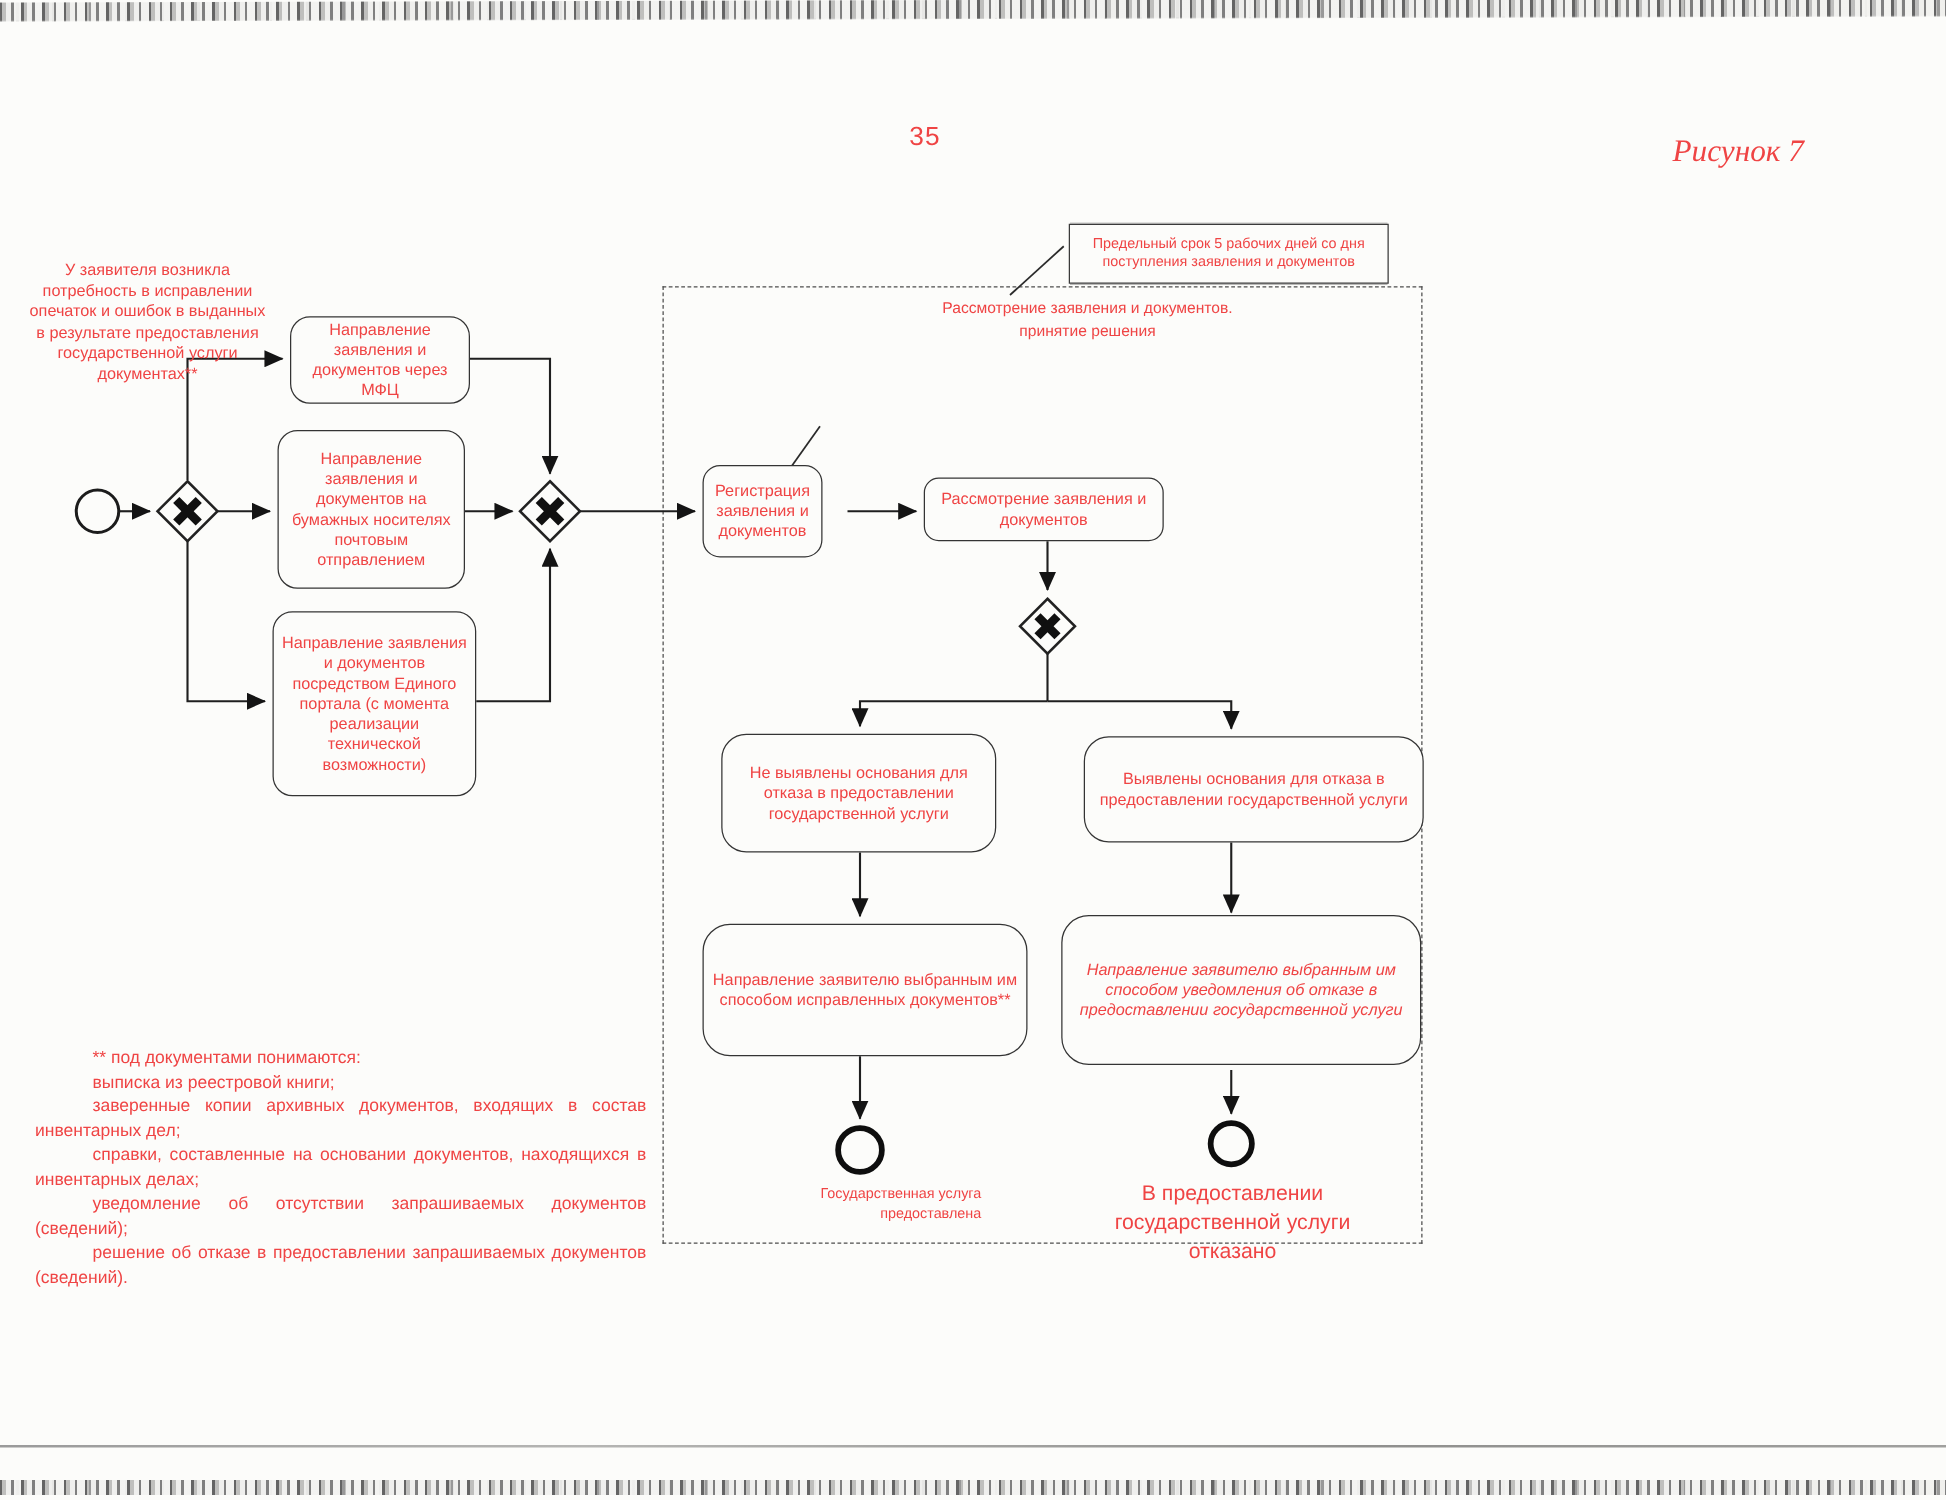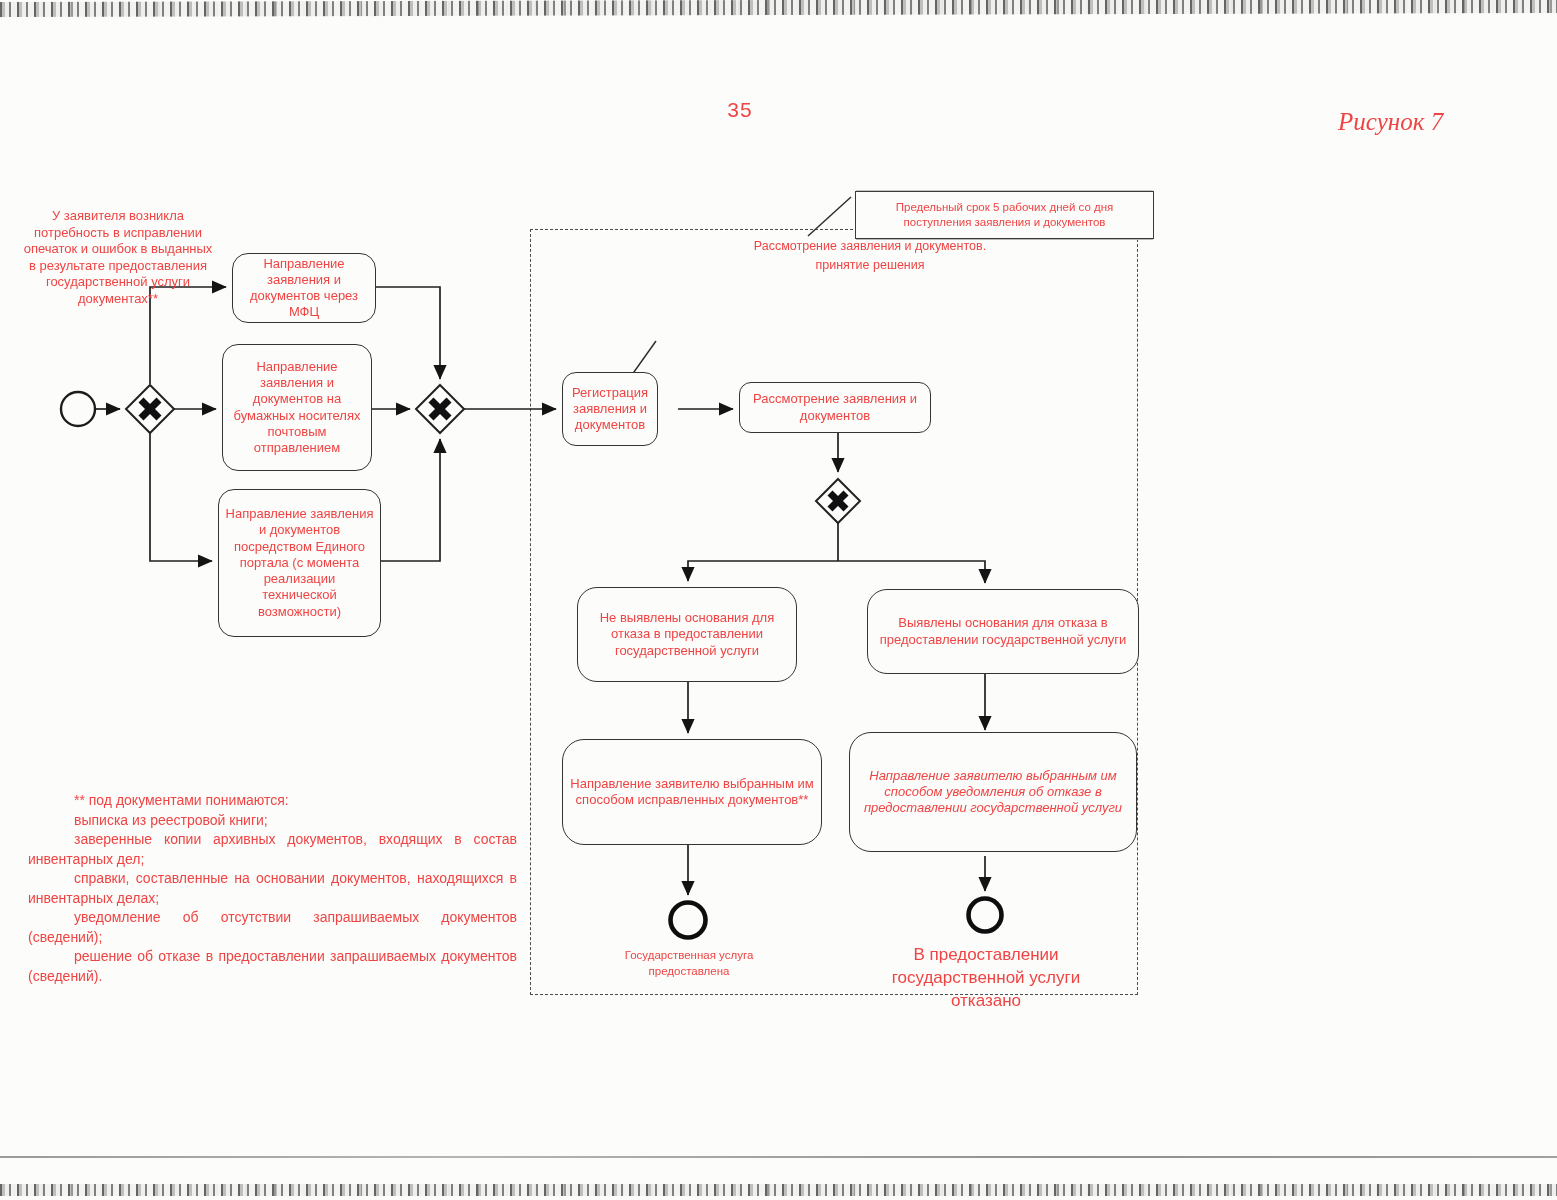--- a/index.html
+++ b/index.html
@@ -24,32 +24,32 @@
         font-size:13px;line-height:1.25;padding:14px 6px;box-sizing:border-box;}
   .note{display:flex;align-items:center;justify-content:center;text-align:center;
         border:1.4px solid #3a3a3a;background:#fcfcfa;font-size:11.5px;line-height:1.3;
         padding:3px 6px;box-sizing:border-box;box-shadow:0 2px 0 -1px #b9b9b7, 0 -2px 0 -1px #c4c4c2;}
   #dashed{left:530px;top:229px;width:608px;height:766px;border:1.7px dashed #4c4c4c;box-sizing:border-box;background:transparent;}
   #sub-title{left:745px;top:237px;width:250px;text-align:center;font-size:12.5px;line-height:1.5;}
   #start-text{left:20px;top:208px;width:196px;text-align:center;font-size:13px;line-height:1.27;}
   #box-mfc{left:232px;top:253px;width:144px;height:70px;}
   #box-mail{left:222px;top:344px;width:150px;height:127px;}
   #box-portal{left:218px;top:489px;width:163px;height:148px;}
-  #note5{left:855px;top:179px;width:299px;height:48px;margin-top:12px;}
+  #note5{left:855px;top:179px;width:256px;height:48px;}
   #note1{left:655px;top:314px;width:194px;height:50px;font-size:11px;}
   #box-reg{left:562px;top:372px;width:96px;height:74px;border-radius:14px;}
   #box-review{left:739px;top:382px;width:192px;height:51px;border-radius:12px;}
   #box-nogr{left:577px;top:587px;width:220px;height:95px;border-radius:20px;}
   #box-gr{left:867px;top:589px;width:272px;height:85px;border-radius:20px;}
   #box-corr{left:562px;top:739px;width:260px;height:106px;border-radius:22px;}
   #box-refu{left:849px;top:732px;width:288px;height:120px;border-radius:22px;font-style:italic;}
-  #lbl-end1{left:593px;top:948px;width:192px;text-align:center;font-size:11.5px;line-height:1.35;}
+  #lbl-end1{left:593px;top:948px;width:192px;text-align:right;font-size:11.5px;line-height:1.35;}
   #lbl-end2{left:888px;top:944px;width:196px;text-align:center;font-size:17px;line-height:1.35;}
   
-  #footnote{left:28px;top:791px;width:489px;font-size:14px;line-height:19.5px;}
+  #footnote{left:28px;top:836px;width:489px;font-size:14px;line-height:19.5px;}
   #footnote div{white-space:nowrap;}
   #footnote .ind{padding-left:46px;}
   #footnote .jst{white-space:normal;text-align:justify;text-align-last:justify;}
   
   #overlay{left:0;top:0;pointer-events:none;}
   .ln{stroke:#1f1f1f;stroke-width:1.7;fill:none;}
   .cl{stroke:#2a2a2a;stroke-width:1.4;fill:none;}
   .gw{fill:#fcfcfa;stroke:#222;stroke-width:2;}
   .gx{stroke:#101010;stroke-width:7;}
   .evs{fill:#fcfcfa;stroke:#1c1c1c;stroke-width:2.4;}

